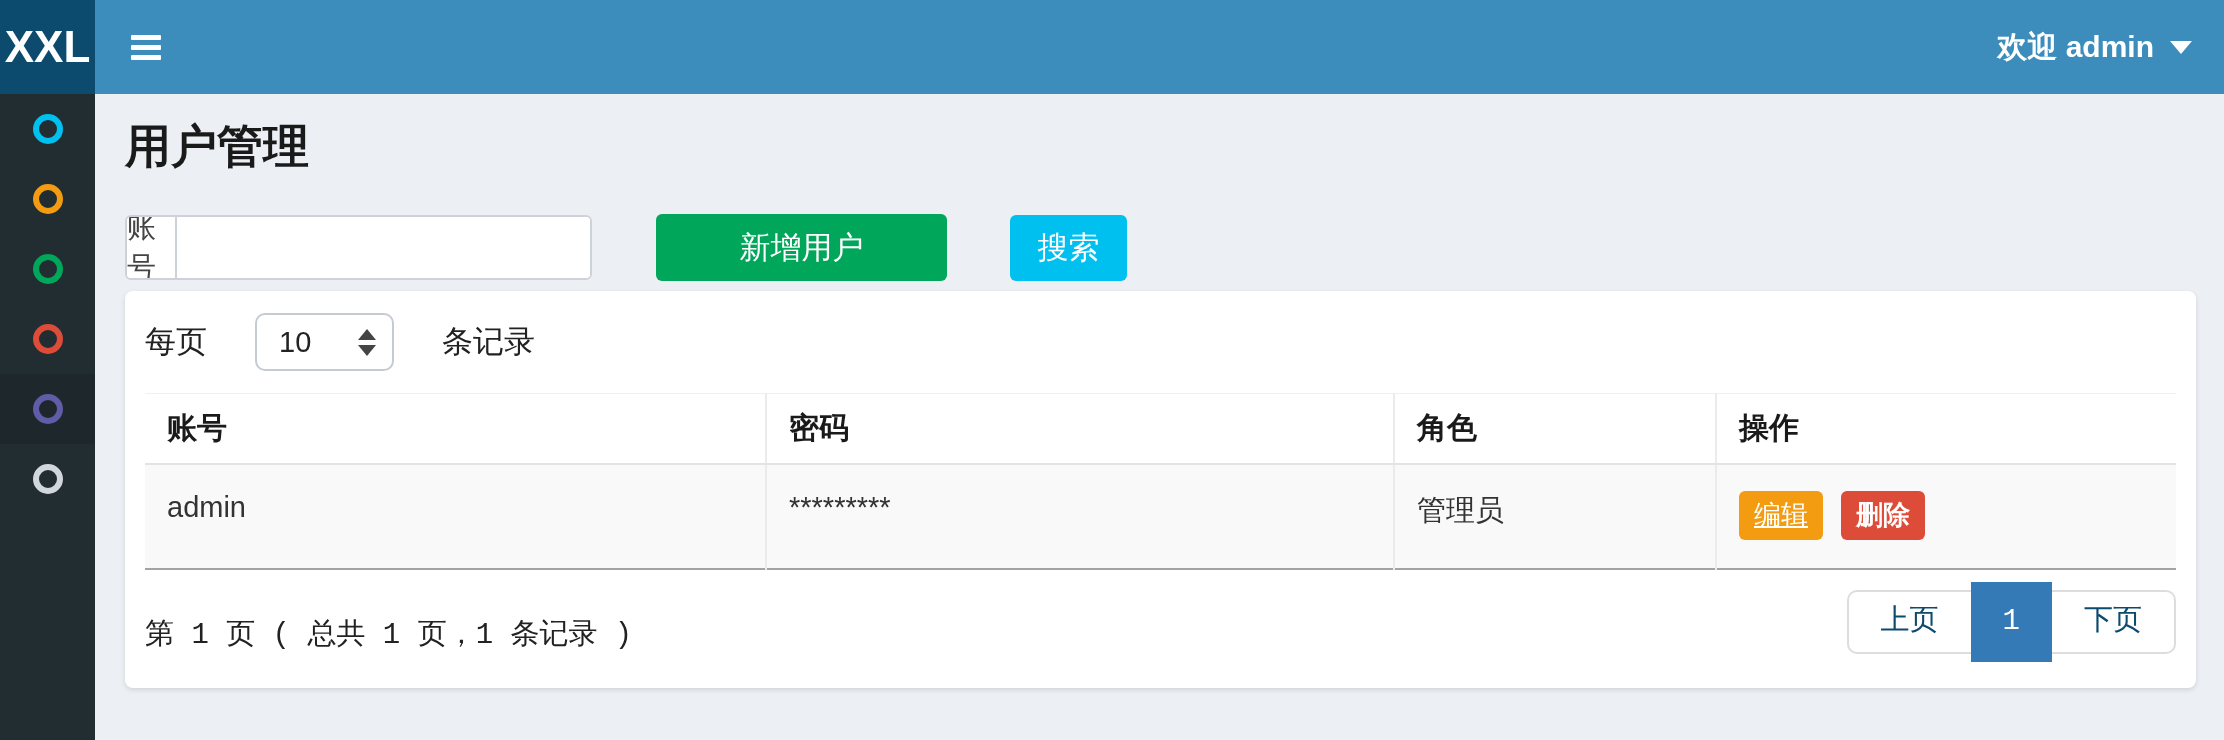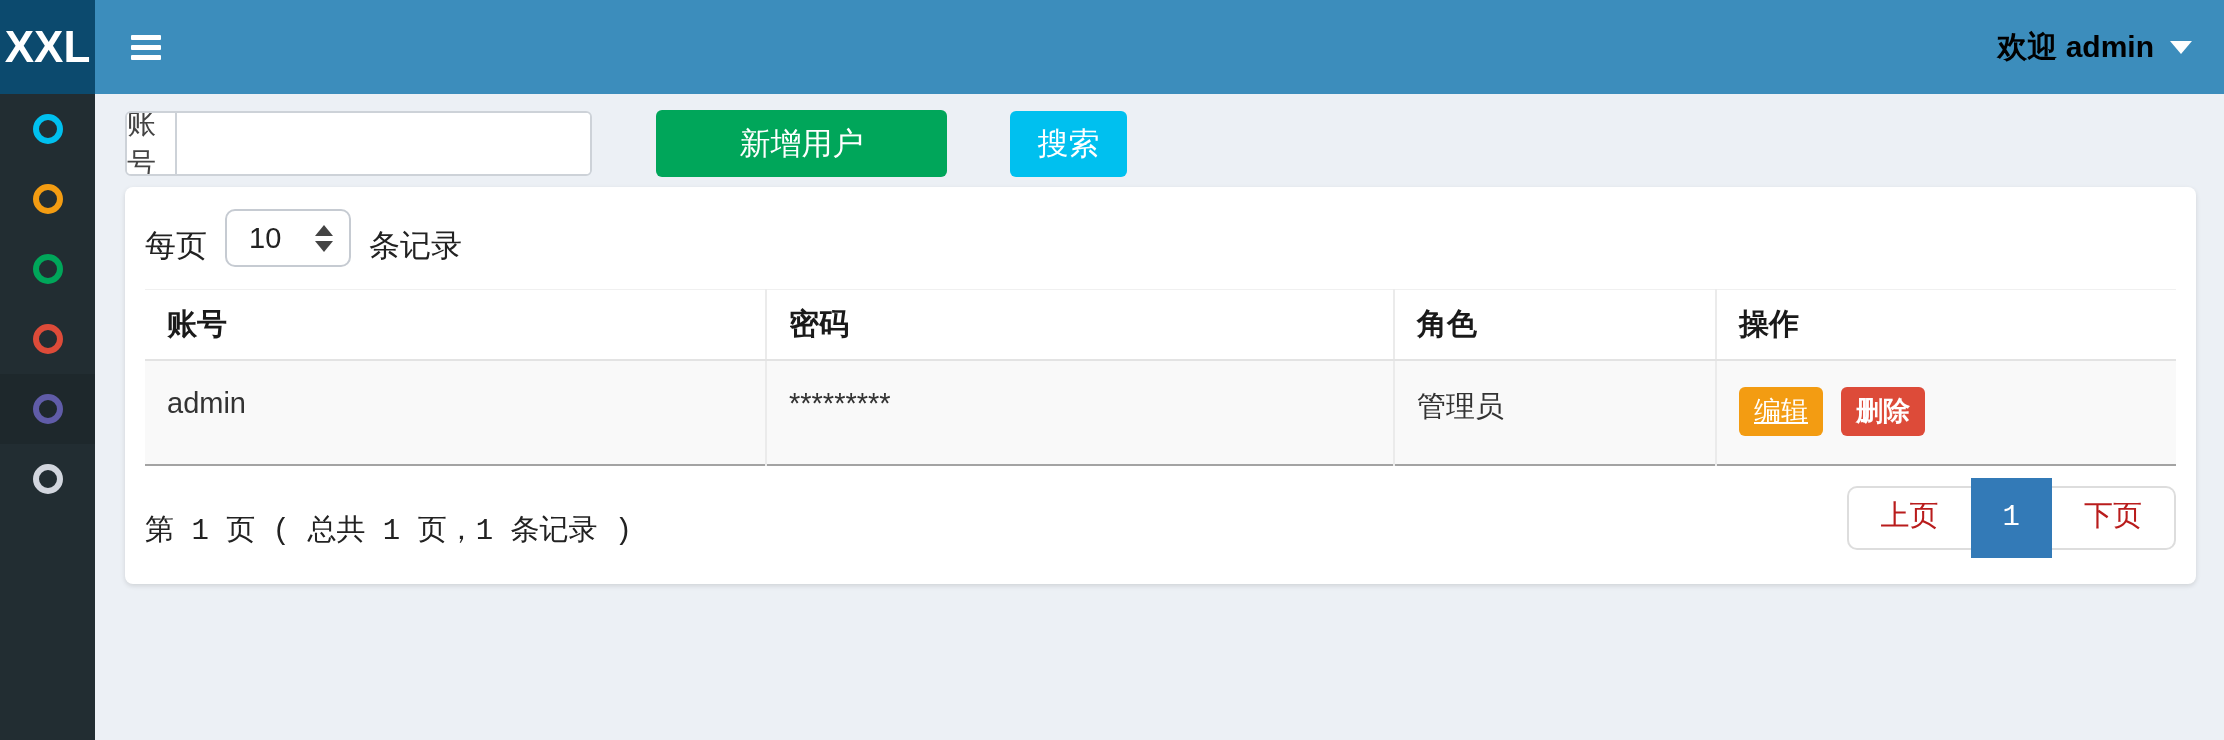--- a/index.html
+++ b/index.html
@@ -18,21 +18,21 @@
     color:#fff; font-size:44px; font-weight:bold; cursor:pointer;
   }
   .navbar-main {
     flex:1; background:#3c8dbc; display:flex;
     align-items:center; justify-content:space-between;
   }
   .hamburger { margin-left:26px; padding:10px; cursor:pointer; }
   .hamburger .bar { width:30px; height:5px; background:#fff; border-radius:1px; margin:5px 0; }
   .user-menu {
     display:flex; align-items:center; margin-right:32px; cursor:pointer;
-    color:#000000; font-size:30px; font-weight:bold;
+    color:#ffffff; font-size:30px; font-weight:bold;
   }
   .caret-down {
     width:0; height:0; margin-left:16px;
     border-left:11px solid transparent; border-right:11px solid transparent;
     border-top:13px solid #fff;
   }
 
   
   .wrapper { display:flex; height:646px; }
   .sidebar { width:95px; background:#222d32; flex-shrink:0; }
@@ -68,23 +68,23 @@
   }
   .btn-add {
     margin-left:64px; width:291px; height:67px; background:#00a65a; font-size:31px;
   }
 
   
   .panel {
     background:#fff; border-radius:8px; width:2071px; height:397px;
     box-shadow:0 2px 5px rgba(0,0,0,0.12); padding:22px 20px 0 20px;
   }
-  .per-page-row { display:flex; align-items:flex-end; font-size:31px; color:#222; }
+  .per-page-row { display:flex; align-items:center; font-size:31px; color:#222;gap:30px; }
   .select-box {
-    width:126px; height:58px; border:2px solid #c6cbd2; border-radius:10px;
+    width:139px; height:58px; border:2px solid #c6cbd2; border-radius:10px;
     display:flex; align-items:center; justify-content:space-between;
     padding:0 16px 0 22px; margin:0 18px; background:#fff; cursor:pointer;
     font-size:29px; color:#222;
   }
   .spinner { display:flex; flex-direction:column; align-items:center; }
   .spinner .up {
     width:0; height:0; border-left:9px solid transparent; border-right:9px solid transparent;
     border-bottom:11px solid #444; margin-bottom:5px;
   }
   .spinner .down {
@@ -112,21 +112,21 @@
   .btn-edit { background:#f39c12;text-decoration:underline; }
   .btn-delete { background:#dd4b39;font-weight:bold; }
 
   
   .panel-footer {
     display:flex; align-items:flex-end; justify-content:space-between; margin-top:20px;font-family:Liberation Mono, monospace;
   }
   .page-summary { font-size:29px; color:#222; }
   .pagination { display:flex; align-items:center; }
   .page-cell {
-    height:64px; line-height:60px; padding:0 32px; font-size:29px; color:#b91c1c;
+    height:64px; line-height:60px; padding:0 32px; font-size:29px; color:#0c4a6e;
     background:#fff; border:2px solid #ddd; cursor:pointer;
   }
   .page-cell.prev { border-radius:10px 0 0 10px; border-right:none; }
   .page-cell.next { border-radius:0 10px 10px 0; border-left:none; }
   .page-cell.current {
     background:#337ab7; border-color:#337ab7; color:#fff;
     height:80px; line-height:80px; padding:0 30px; margin:-8px 0;
     display:flex; align-items:center; justify-content:center; min-width:80px;
   }
 </style>
@@ -165,20 +165,21 @@
     </div>
     <div class="side-item active">
       <span class="circle-icon" style="border-color: rgb(96, 92, 168);"></span>
     </div>
     <div class="side-item">
       <span class="circle-icon" style="border-color: rgb(210, 214, 222);"></span>
     </div>
   </div>
 
   <div class="content">
+    <h1 class="page-title">用户管理</h1>
 
     <div class="search-row">
       <div class="input-group">
         <span class="input-addon">账号</span>
         <input class="input-field" type="text" value="" style="">
       </div>
       <button class="btn btn-add">新增用户</button>
       <button class="btn btn-search">搜索</button>
     </div>
 

